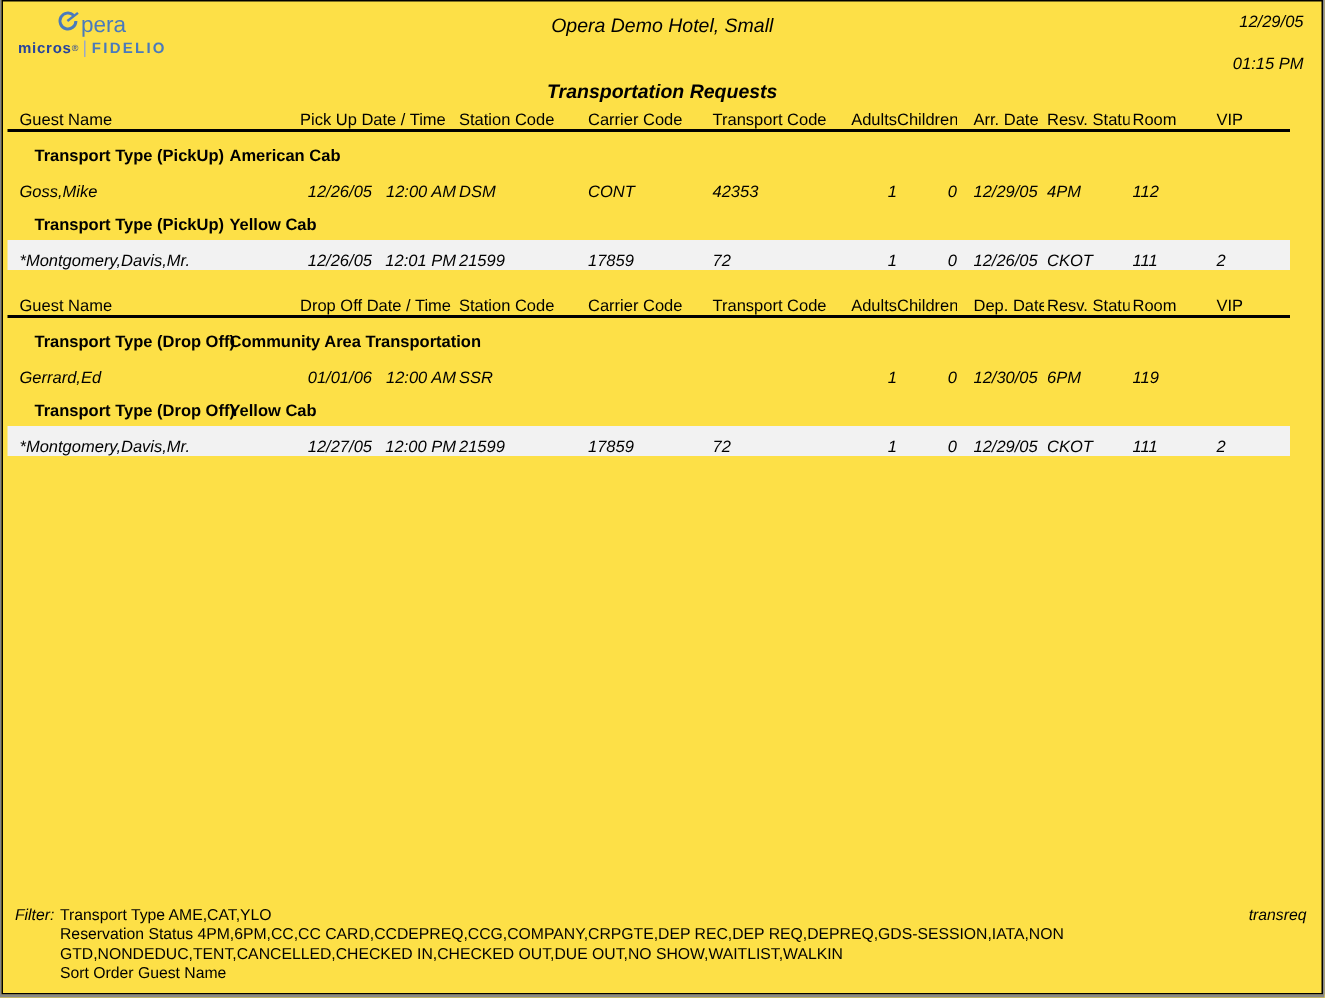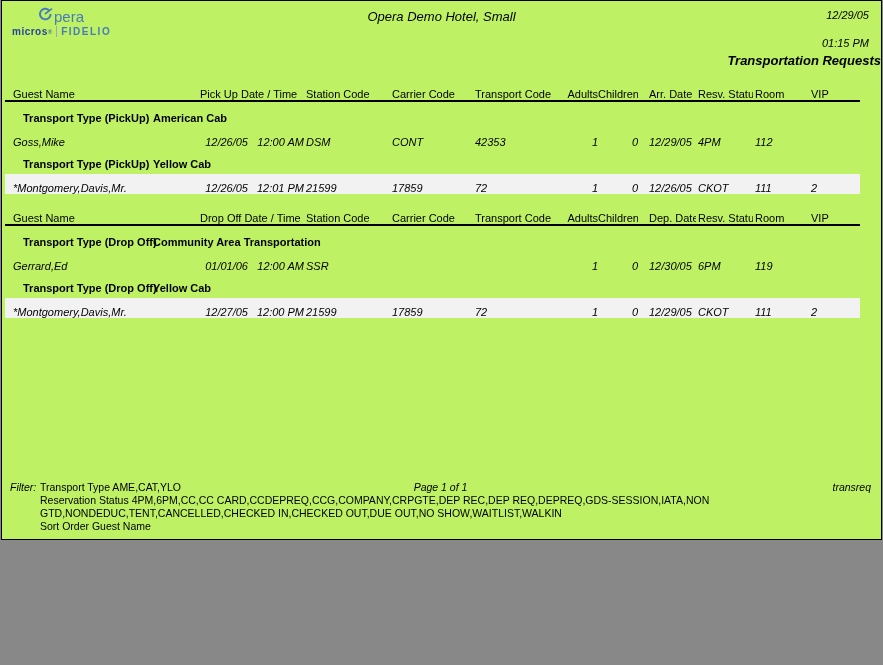--- a/index.html
+++ b/index.html
@@ -1,22 +1,22 @@
 <!DOCTYPE html>
 <html><head>
 <meta charset="utf-8">
 <style>
   * { box-sizing: border-box; margin: 0; padding: 0; }
   html,body { background:#888; }
   body { font-family: "Liberation Sans", sans-serif; }
   .page {
     position: relative;
-    width: 881px; height: 540px;
+    width: 881px; height: 663px;
     margin: 0 auto;
-    background: #bef264;
+    background: #fde047;
     border: 1px solid #000;
     overflow: hidden;
     color: #000;
   }
   
   .hdr { position: relative; height: 50px; }
   .logo { position: absolute; left: 10px; top: 6px; width: 110px; }
   .logo-top { display: flex; align-items: center; gap: 1px; padding-left: 26px; }
   .logo-opera { color: #4a7abc; font-size: 15px; font-weight: 400; }
   .logo-bottom { display: flex; align-items: center; margin-top: 1px; }
@@ -24,22 +24,22 @@
   .logo-reg { color: #27449c; font-size: 6px; vertical-align: super; }
   .logo-sep { width: 1px; height: 11px; background: #9aa8c8; margin: 0 4px; }
   .logo-fidelio { color: #4a7abc; font-size: 10px; letter-spacing: 1.5px; font-weight: 600; }
   .hotel-name {
     position: absolute; left: 0; right: 0; top: 8px;
     text-align: center; font-style: italic; font-size: 13px;
   }
   .hdr-date { position: absolute; right: 12px; top: 8px; font-style: italic; font-size: 11px; }
   .hdr-time { position: absolute; right: 12px; top: 36px; font-style: italic; font-size: 11px; }
   .report-title {
-    text-align: right; font-weight: bold; font-style: italic;
-    font-size: 13px; margin-top: 2px; margin-bottom: 14px;
+    text-align: center; font-weight: bold; font-style: italic;
+    font-size: 13px; margin-top: 2px; 
   }
   
   .section { width: 855px; margin-left: 3px; }
   .section.second { margin-top: 12px; }
   .row { display: flex; align-items: flex-end; font-size: 11px; }
   .thead { height: 20px; border-bottom: 2px solid #000; }
   .c { flex: 0 0 auto; white-space: nowrap; overflow: hidden; }
   .c-guest     { width: 195px; padding-left: 8px; }
   .c-dt        { width: 104px; }
   .c-date      { width: 48px;  text-align: right; }
@@ -199,21 +199,20 @@
       <span class="c c-adults">1</span>
       <span class="c c-children">0</span>
       <span class="c c-d2">12/29/05</span>
       <span class="c c-resv">CKOT</span>
       <span class="c c-room">111</span>
       <span class="c c-vip">2</span>
     </div>
   </div>
 
   <div class="footer">
-    <div class="f-page">Page 1 of 1</div>
     <div class="f-code">transreq</div>
     <div class="f-flex">
       <div class="f-label">Filter:</div>
       <div class="f-lines">
         <div class="f-line">Transport Type AME,CAT,YLO</div>
         <div class="f-line">Reservation Status 4PM,6PM,CC,CC CARD,CCDEPREQ,CCG,COMPANY,CRPGTE,DEP REC,DEP REQ,DEPREQ,GDS-SESSION,IATA,NON GTD,NONDEDUC,TENT,CANCELLED,CHECKED IN,CHECKED OUT,DUE OUT,NO SHOW,WAITLIST,WALKIN</div>
         <div class="f-line">Sort Order Guest Name</div>
       </div>
     </div>
   </div>

